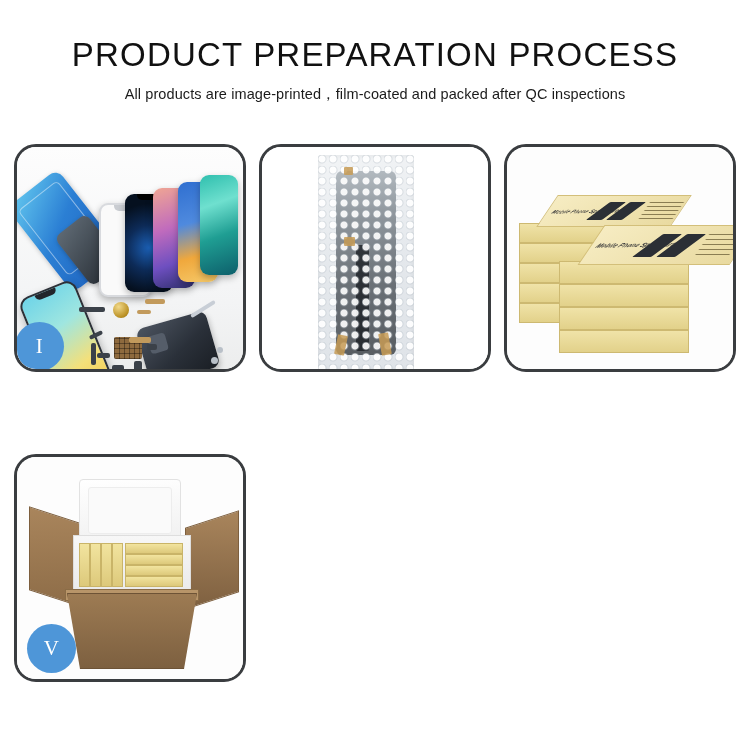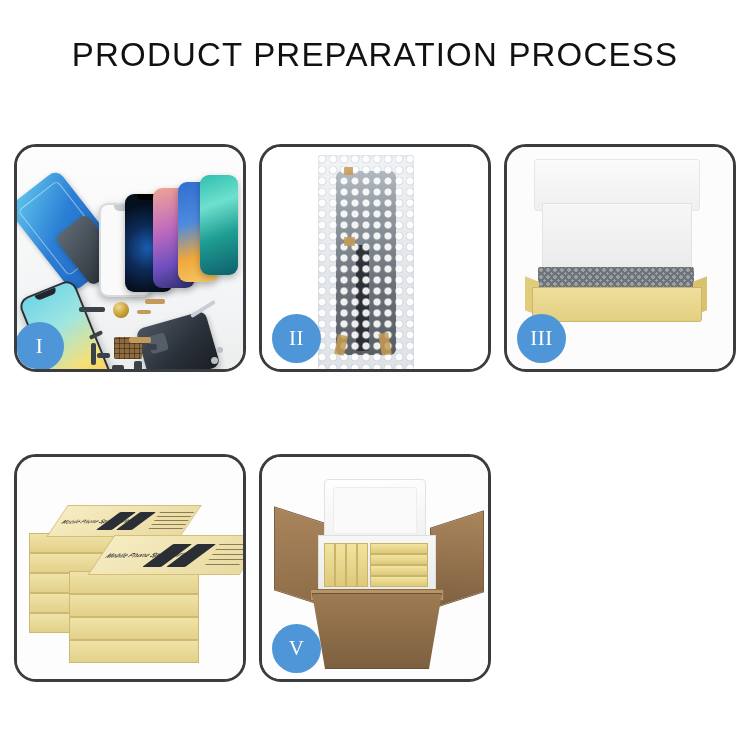--- a/index.html
+++ b/index.html
@@ -301,20 +301,21 @@
   .c-tape1{position:absolute;left:50px;top:100px;width:18px;height:17px;background:#9d8059;opacity:.85;}
   .c-tape2{position:absolute;left:52px;top:160px;width:18px;height:16px;background:#9d8059;opacity:.8;}
 </style>
 </head>
 <body>
 
 <div class="page">
 
   <div class="header">
     <div class="title">PRODUCT PREPARATION PROCESS</div>
+    <div class="subtitle">All products are image-printed，film-coated and packed after QC inspections</div>
   </div>
 
   <div class="grid">
 
     <div class="panel">
       <div class="scene">
         <div class="p1bg"></div>
         <div class="prot"></div>
         <div class="protph"></div>
         <div class="ph ph-white"></div>
@@ -352,35 +353,22 @@
         <div class="bwrap">
           <div class="screenin"></div>
           <div class="flexin"></div>
           <div class="bubbles"></div>
           <div class="tapebit" style="left:26px;top:12px;width:9px;height:8px;"></div>
           <div class="tapebit" style="left:26px;top:82px;width:11px;height:9px;"></div>
           <div class="tapebit" style="left:18px;top:180px;width:10px;height:20px;transform:rotate(12deg);"></div>
           <div class="tapebit" style="left:62px;top:178px;width:10px;height:22px;transform:rotate(-10deg);"></div>
         </div>
       </div>
-      <div class="badge p2">II</div>
     </div>
 
-    <div class="panel">
-      <div class="scene">
-        <div class="p3bg"></div>
-        <div class="k3lid"></div>
-        <div class="k3inner"></div>
-        <div class="k3foam"></div>
-        <div class="k3left"></div>
-        <div class="k3right"></div>
-        <div class="k3front"></div>
-      </div>
-      <div class="badge p3">III</div>
-    </div>
 
     <div class="panel">
       <div class="scene">
         <div class="p4bg"></div>
         <div class="stackwrap">
 
           <div class="bx" style="left:8px;top:58px;width:96px;height:18px;"></div>
           <div class="bx" style="left:8px;top:78px;width:96px;height:18px;"></div>
           <div class="bx" style="left:8px;top:98px;width:96px;height:18px;"></div>
           <div class="bx" style="left:8px;top:118px;width:96px;height:18px;"></div>

